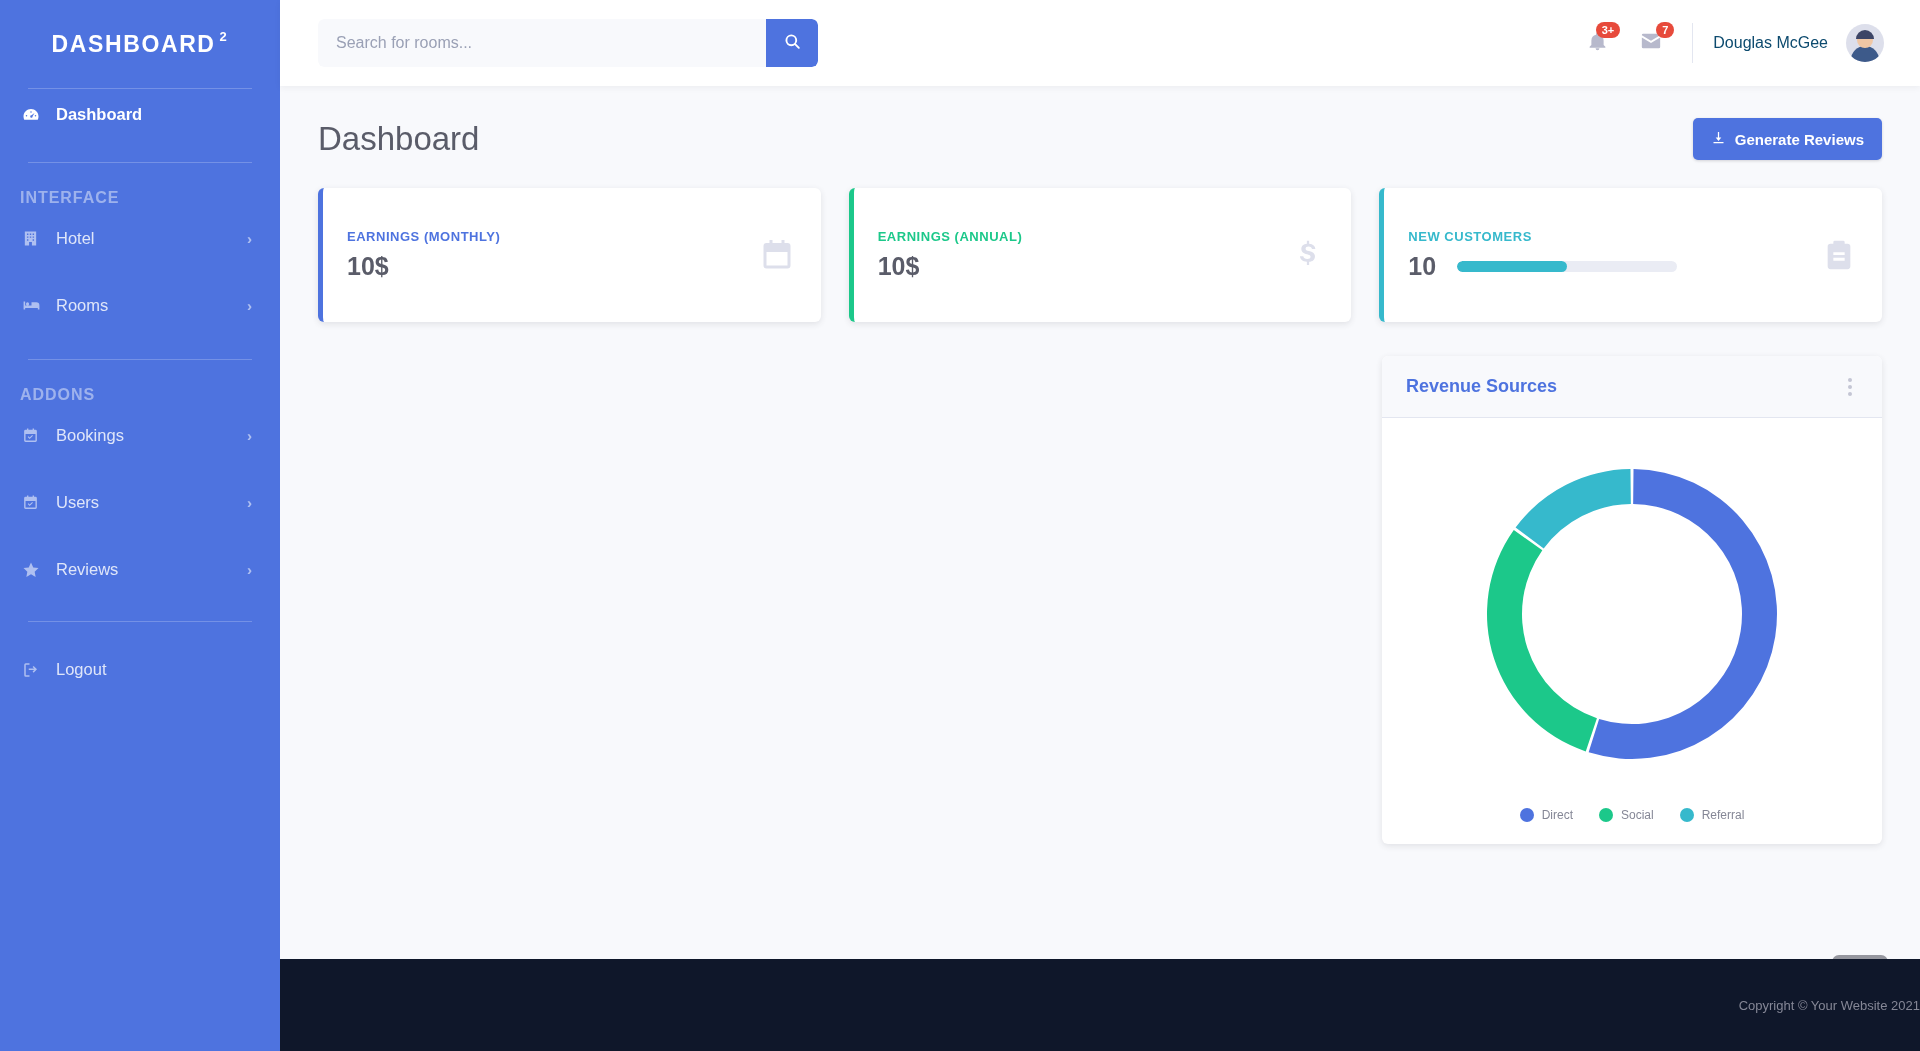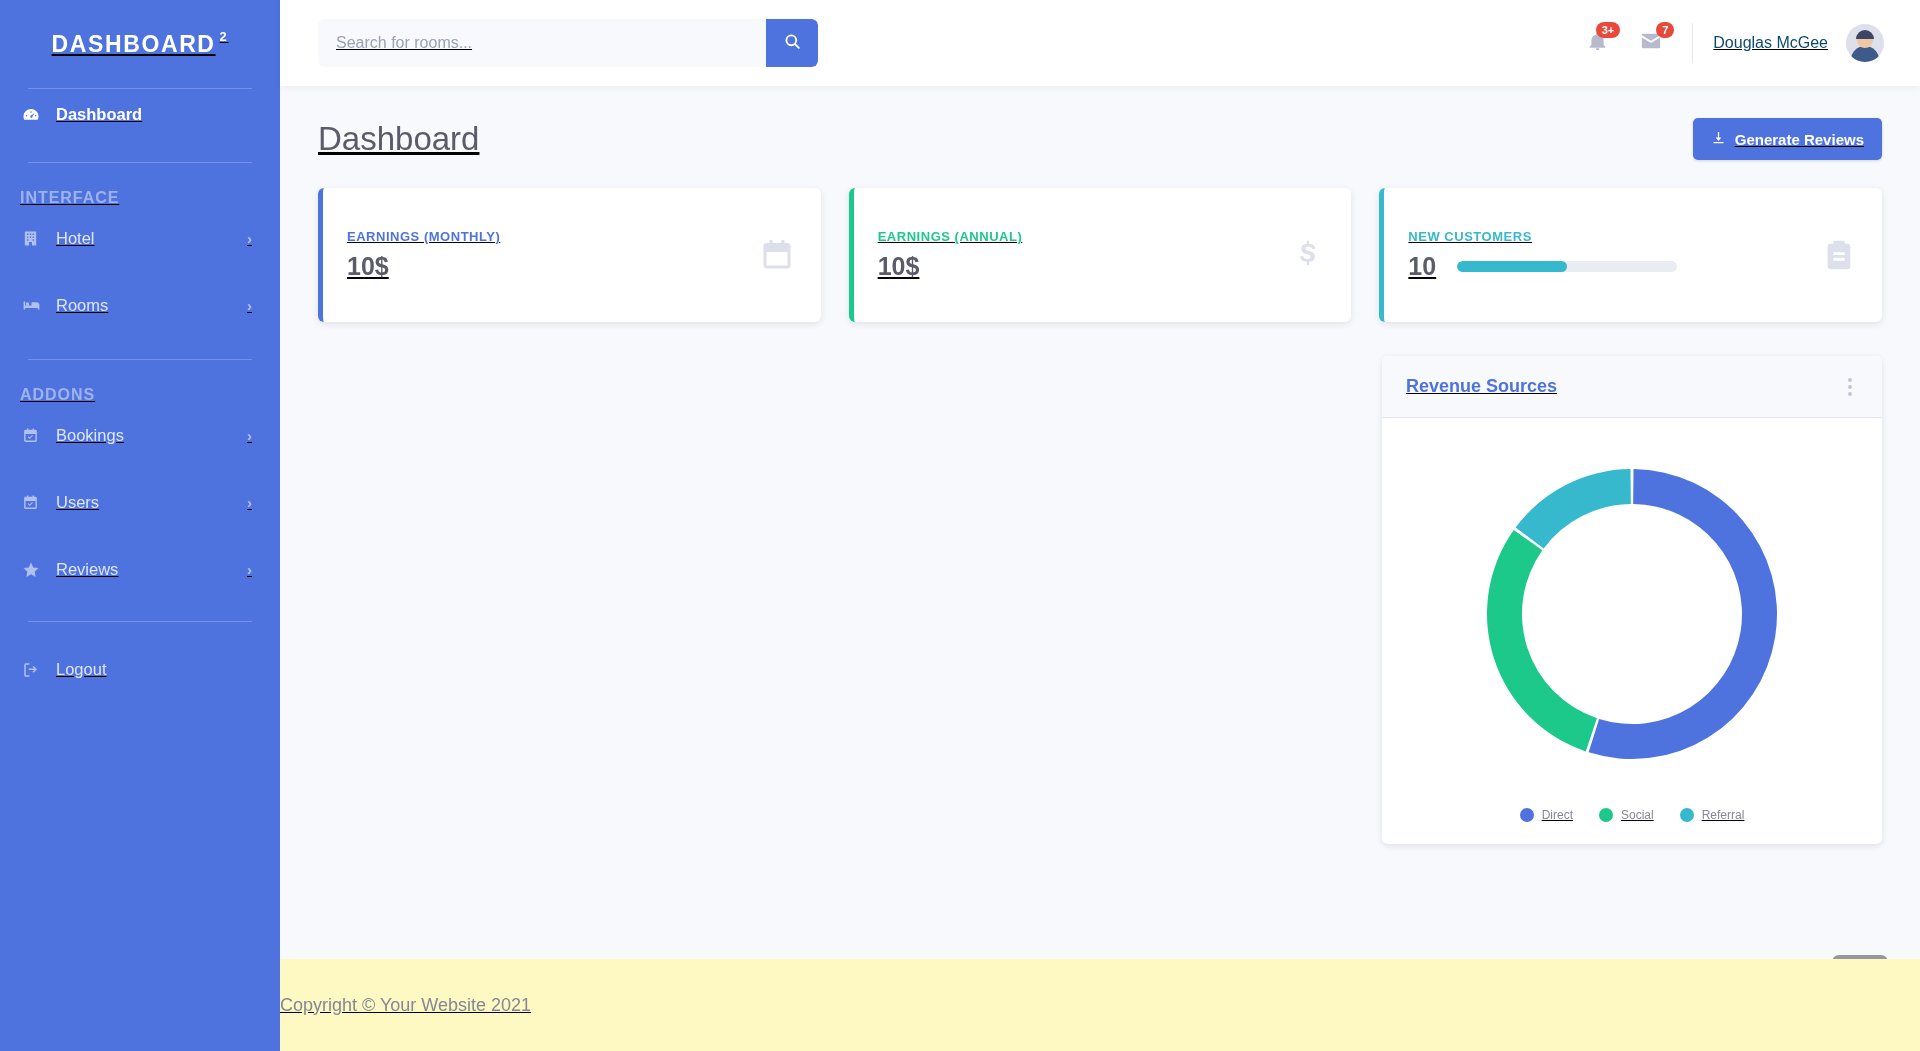--- a/index.html
+++ b/index.html
@@ -2,21 +2,21 @@
 <html><head>
 <meta charset="utf-8">
 <style>
   * { box-sizing: border-box; margin: 0; padding: 0; }
   html, body {
     width: 1920px; height: 1051px;
     font-family: "Liberation Sans", sans-serif;
     background: #f8f9fc;
     overflow: hidden;
   }
-  .app { display: flex; width: 1920px; height: 1051px; text-decoration: underline; }
+  .app { display: flex; width: 1920px; height: 1051px; }
 
   
   .sidebar {
     width: 280px; min-width: 280px; height: 1051px;
     background: #4e73df;
     display: flex; flex-direction: column;
     position: relative;
   }
   .brand {
     height: 88px;
@@ -182,23 +182,23 @@
     display: flex; flex-direction: column; gap: 3px; padding: 6px;
   }
   .kebab i { width: 4px; height: 4px; border-radius: 50%; background: #c4c6d4; display: block; }
   .panel-body { padding: 26px 0 22px 0; display: flex; flex-direction: column; align-items: center; }
   .legend { display: flex; gap: 26px; margin-top: 24px; }
   .legend-item { display: flex; align-items: center; gap: 8px; font-size: 12px; color: #858796; }
   .legend-dot { width: 14px; height: 14px; border-radius: 50%; display: block; }
 
   
   .footer {
-    height: 92px; background: #fef9c3; flex: none;
-    display: flex; align-items: center; justify-content: flex-start;
-    color: #858796; font-size: 18px;
+    height: 92px; background: #0f172a; flex: none;
+    display: flex; align-items: center; justify-content: flex-end;
+    color: #858796; font-size: 13px;
     position: relative; z-index: 2;
   }
   .scroll-top {
     position: absolute; right: 32px; bottom: 40px;
     width: 56px; height: 56px; border-radius: 7px;
     background: #96979f; border: none; cursor: pointer;
     display: flex; align-items: center; justify-content: center;
     color: #fff;
   }
   .terminal-mark {

